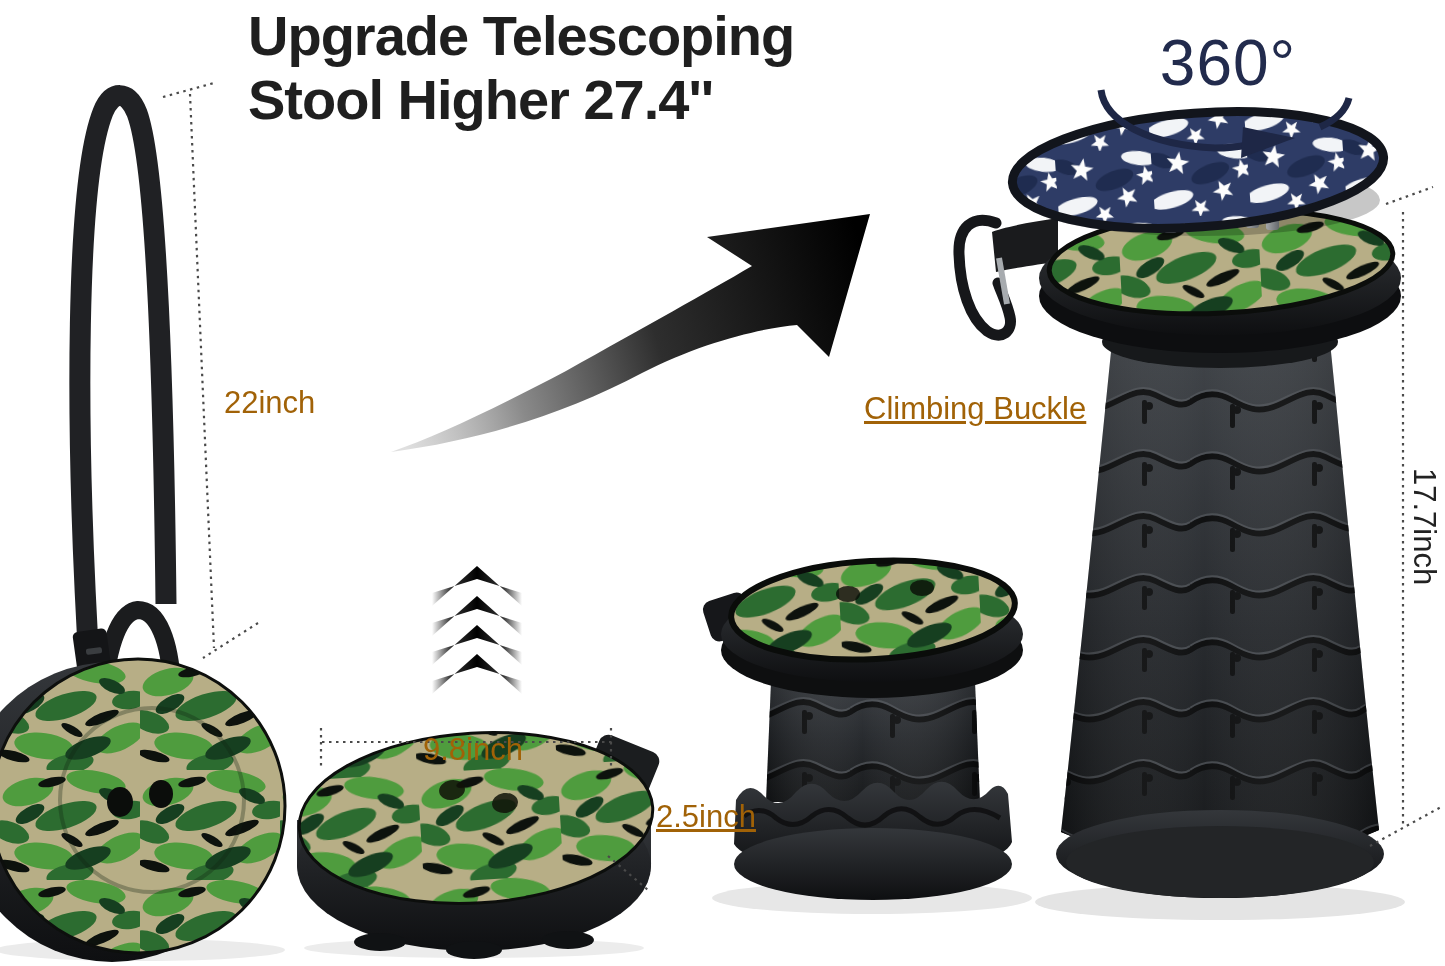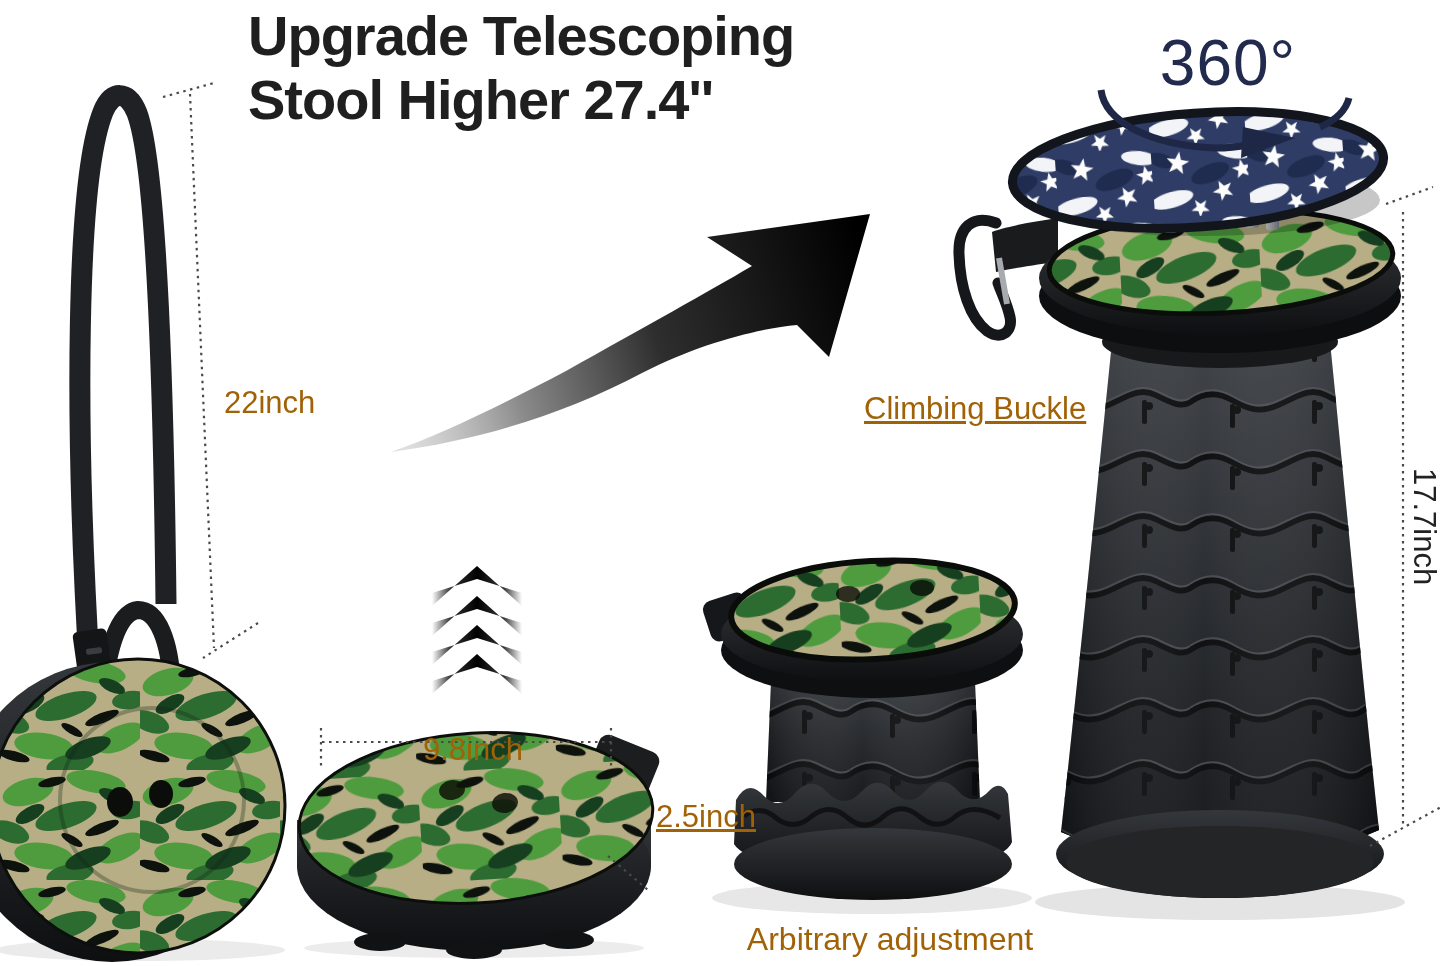--- a/index.html
+++ b/index.html
@@ -251,17 +251,16 @@
 <div class="rot360">360°</div>
 
 <div class="label" style="left:224px;top:386px;">22inch</div>
 
 <div class="label" style="left:864px;top:392px;text-decoration:underline;">Climbing Buckle</div>
 
 <div class="label ctr" style="left:408px;top:702px;width:130px;margin-top:31px;">9.8inch</div>
 
 <div class="label" style="left:656px;top:800px;text-decoration:underline;">2.5inch</div>
 
-<div class="label ctr" style="left:742px;top:922px;width:296px;font-size:32px;">Arbitrary adjustment</div>
 
 <div class="vlabel">17.7inch</div>
 
 </div>
 
 </body></html>

